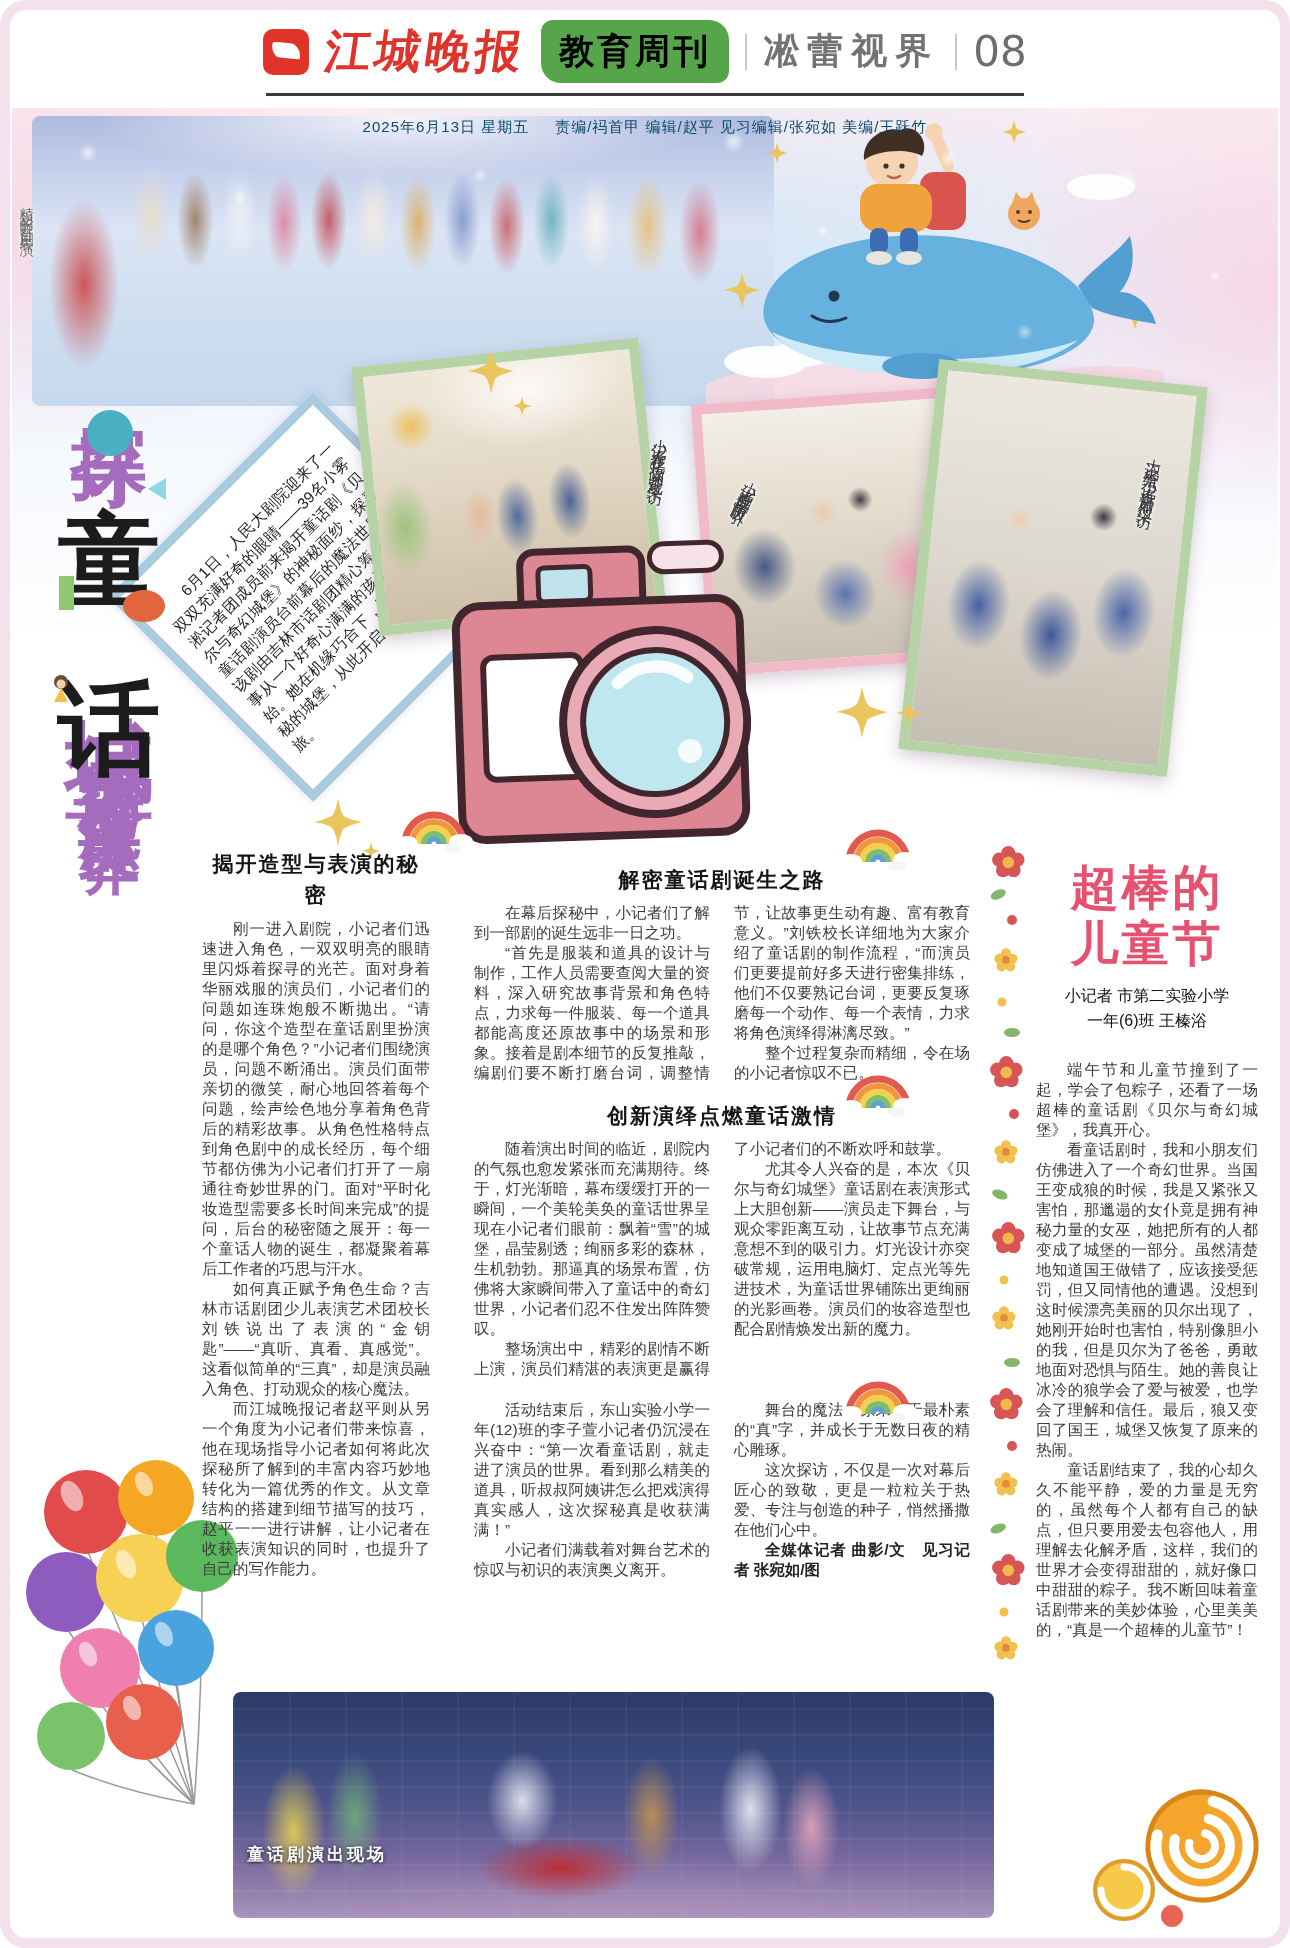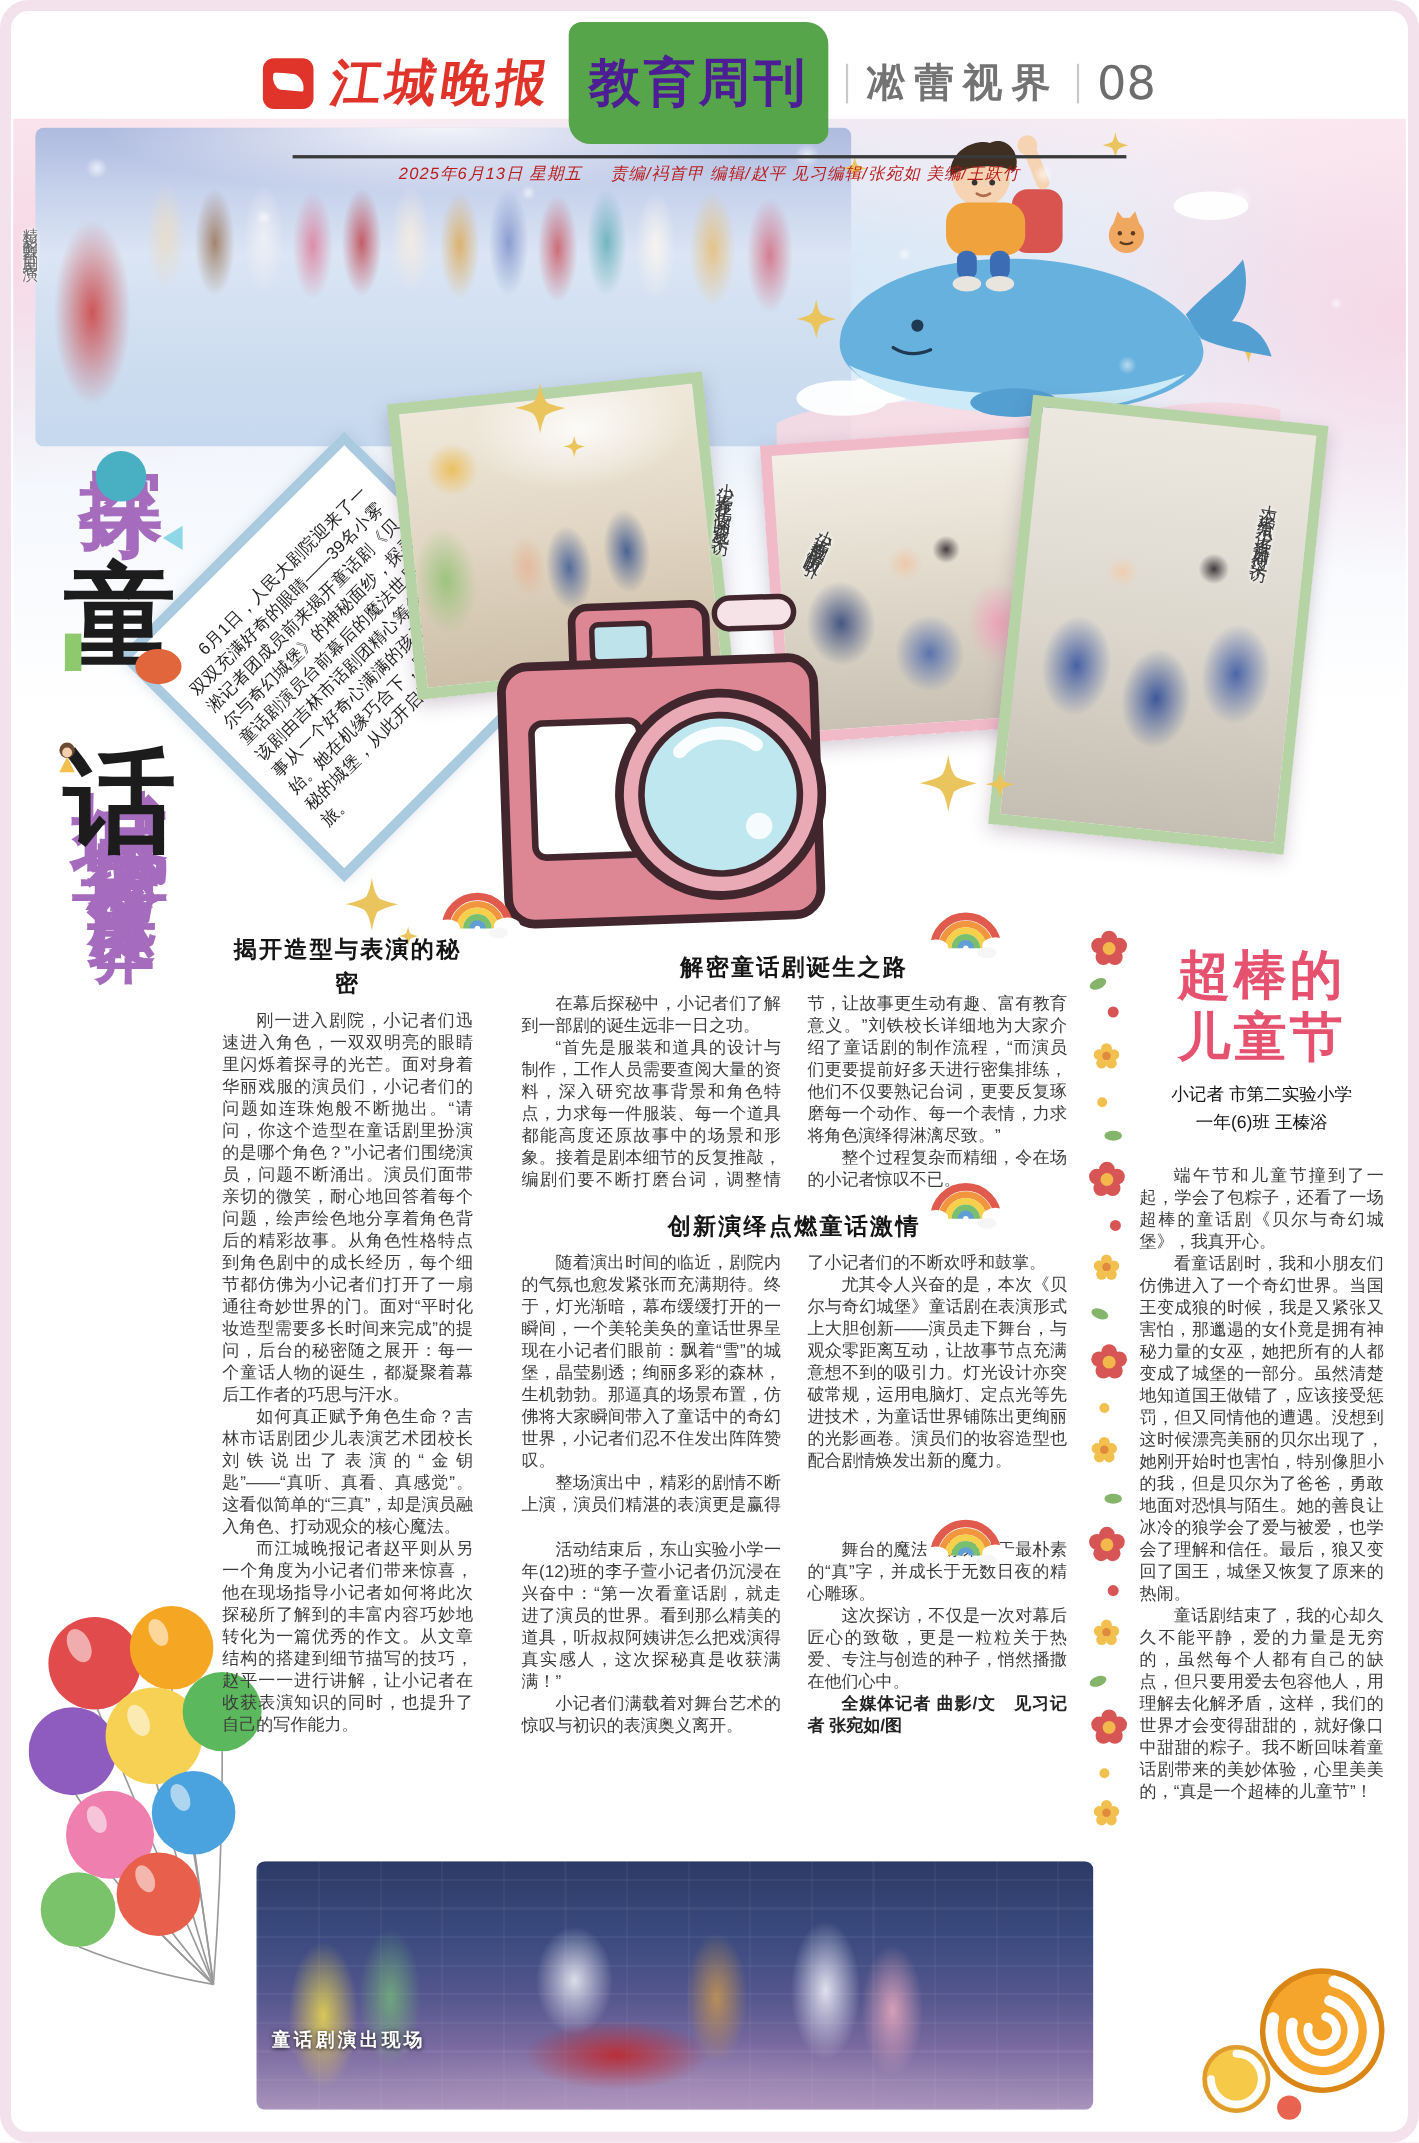--- a/index.html
+++ b/index.html
@@ -7,26 +7,26 @@
         font-family:"Liberation Sans",sans-serif;}
   .frame{position:absolute;inset:0;border:10px solid #f3e2ec;border-radius:26px;pointer-events:none;z-index:60;}
 
   
   .masthead{position:absolute;left:0;right:0;top:20px;display:flex;flex-direction:column;align-items:center;z-index:20;}
   .mast-row{display:flex;align-items:center;gap:16px;}
   .logo-mark{width:46px;height:46px;background:#e0342b;border-radius:10px;position:relative;flex:0 0 auto;}
   .logo-mark::after{content:"";position:absolute;left:9px;top:13px;width:28px;height:18px;background:#fff;
         border-radius:3px 14px 3px 14px;clip-path:polygon(0 0,100% 15%,100% 100%,0 85%);}
   .paper-name{font-size:46px;font-weight:900;color:#e0342b;transform:skewX(-8deg);letter-spacing:4px;}
-  .badge{background:#56a54b;color:#4c1d95;font-size:47px;font-weight:900;padding:24px 18px;border-radius:12px 20px 12px 20px;letter-spacing:3px;}
+  .badge{background:#56a54b;color:#000000;font-size:35px;font-weight:900;padding:8px 18px;border-radius:12px 20px 12px 20px;letter-spacing:3px;}
   .vbar{width:2px;height:36px;background:#c9c9c9;}
   .column-name{font-size:36px;font-weight:700;color:#737373;letter-spacing:8px;}
   .page-no{font-size:42px;color:#6d6d6d;font-family:"DejaVu Sans",sans-serif;}
   .mast-rule{width:758px;height:3px;background:#3a3a3a;margin-top:10px;}
-  .dateline{margin-top:5px;font-size:15px;color:#b91c1c;display:flex;gap:26px;letter-spacing:1px;font-style:italic;}
+  .dateline{margin-top:22px;font-size:15px;color:#0c4a6e;display:flex;gap:26px;letter-spacing:1px;}
 
   
   .hero-bg{position:absolute;left:12px;top:108px;width:1266px;height:610px;z-index:1;
     background:
       radial-gradient(ellipse 40% 50% at 0% 20%, rgba(248,210,224,.8), transparent 70%),
       radial-gradient(ellipse 35% 55% at 100% 30%, rgba(248,206,222,.75), transparent 70%),
       radial-gradient(ellipse 60% 45% at 55% 25%, rgba(205,228,246,.8), transparent 75%),
       linear-gradient(180deg,#fbecf2 0%,#eef3fb 35%,#ffffff 88%);}
   .bokeh{position:absolute;left:12px;top:108px;width:1266px;height:560px;z-index:4;pointer-events:none;opacity:.75;
     background:

